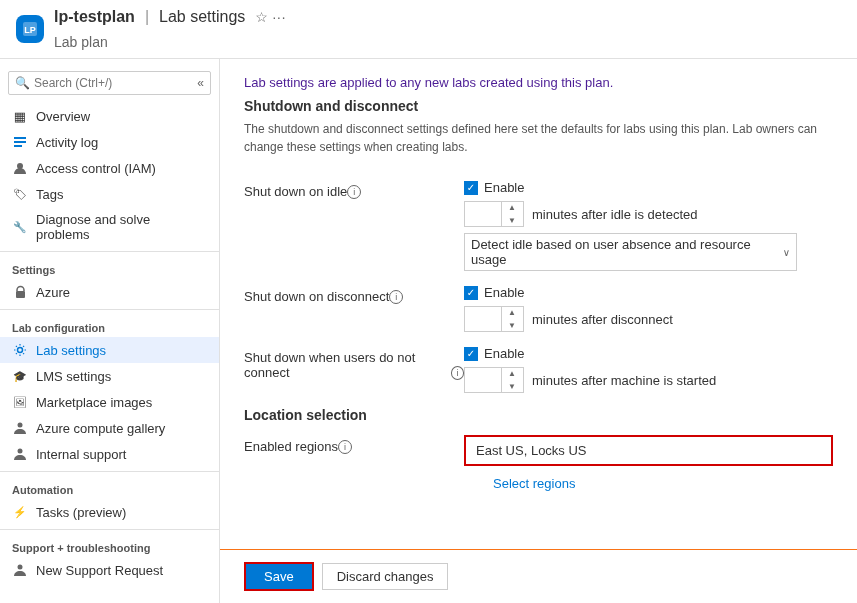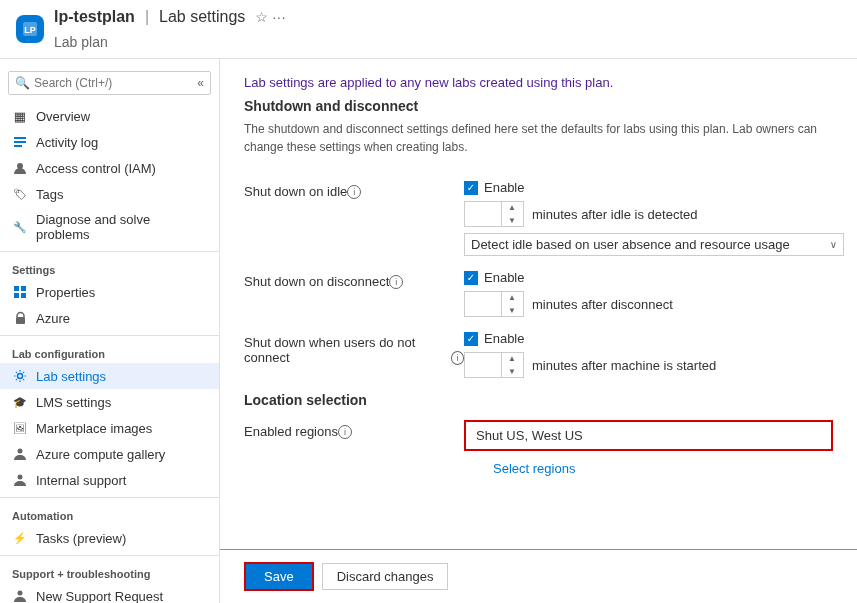--- a/index.html
+++ b/index.html
@@ -50,21 +50,21 @@
     .checkbox-blue { width: 14px; height: 14px; background: #0078d4; border: 1px solid #0078d4; display: inline-flex; align-items: center; justify-content: center; color: #fff; font-size: 10px; cursor: pointer; }
 
     .number-input-row { display: flex; align-items: center; gap: 8px; }
     .spinner-wrapper { display: flex; align-items: center; border: 1px solid #ccc; width: 60px; height: 26px; }
     .spinner-input { border: none; outline: none; width: 36px; padding: 0 4px; font-size: 13px; text-align: left; }
     .spinner-arrows { display: flex; flex-direction: column; border-left: 1px solid #ccc; height: 26px; }
     .spinner-up, .spinner-down { display: flex; align-items: center; justify-content: center; width: 20px; height: 13px; cursor: pointer; font-size: 8px; color: #666; }
 
     .unit-label { font-size: 13px; color: #333; }
 
-    .dropdown-wrapper { display: flex; align-items: center; border: 1px solid #ccc; padding: 3px 6px; width: 380px; cursor: pointer; background: #fff; justify-content: space-between; }
+    .dropdown-wrapper { display: flex; align-items: center; border: 1px solid #ccc; padding: 3px 6px; width: 333px; cursor: pointer; background: #fff; justify-content: space-between; }
     .dropdown-text { font-size: 13px; color: #333; }
     .dropdown-arrow { font-size: 10px; color: #666; }
 
     
     .location-section { margin-top: 8px; }
     .regions-box { border: 2px solid #d00000; padding: 6px 10px; display: inline-block; min-width: 120px; font-size: 13px; color: #333; }
     .select-regions-link { color: #0078d4; font-size: 13px; cursor: pointer; text-decoration: none; display: block; margin-top: 4px; margin-left: 29px; }
 
     
     .footer { border-top: 1px solid #f97316; padding: 12px 24px; display: flex; align-items: center; gap: 8px; flex-shrink: 0; }
@@ -136,31 +136,20 @@
     </div>
     <div class="sidebar-item">
       <div class="item-icon" style="font-size:11px;">🔧</div>
       <span>Diagnose and solve problems</span>
     </div>
 
     <hr class="divider">
     <div class="sidebar-section-label">Settings</div>
     <div class="sidebar-item">
       <div class="item-icon">
-        <svg width="14" height="14" viewBox="0 0 14 14">
-            <rect x="1" y="1" width="5" height="5" fill="#0078d4"></rect>
-            <rect x="8" y="1" width="5" height="5" fill="#0078d4"></rect>
-            <rect x="1" y="8" width="5" height="5" fill="#0078d4"></rect>
-            <rect x="8" y="8" width="5" height="5" fill="#0078d4"></rect>
-          </svg>
-      </div>
-      <span>Properties</span>
-    </div>
-    <div class="sidebar-item">
-      <div class="item-icon">
         <svg width="13" height="14" viewBox="0 0 13 14">
             <rect x="2" y="6" width="9" height="7" rx="1" fill="#666"></rect>
             <path d="M3 6V5a3.5 3.5 0 017 0v1" fill="none" stroke="#666" stroke-width="1.5"></path>
           </svg>
       </div>
       <span>Azure</span>
     </div>
 
     <hr class="divider">
     <div class="sidebar-section-label">Lab configuration</div>
@@ -301,21 +290,21 @@
       </div>
 
       <div class="location-section">
         <div class="section-title">Location selection</div>
         <div class="form-row" style="margin-top:12px;">
           <div class="form-label">
             <span>Enabled regions</span>
             <span class="info-icon">i</span>
           </div>
           <div class="form-controls">
-            <div class="regions-box">Shut US, West US</div>
+            <div class="regions-box">East US, Locks US</div>
             <a class="select-regions-link">Select regions</a>
           </div>
         </div>
       </div>
     </div>
 
     <div class="footer">
       <button class="btn-save">Save</button>
       <button class="btn-discard">Discard changes</button>
     </div>

